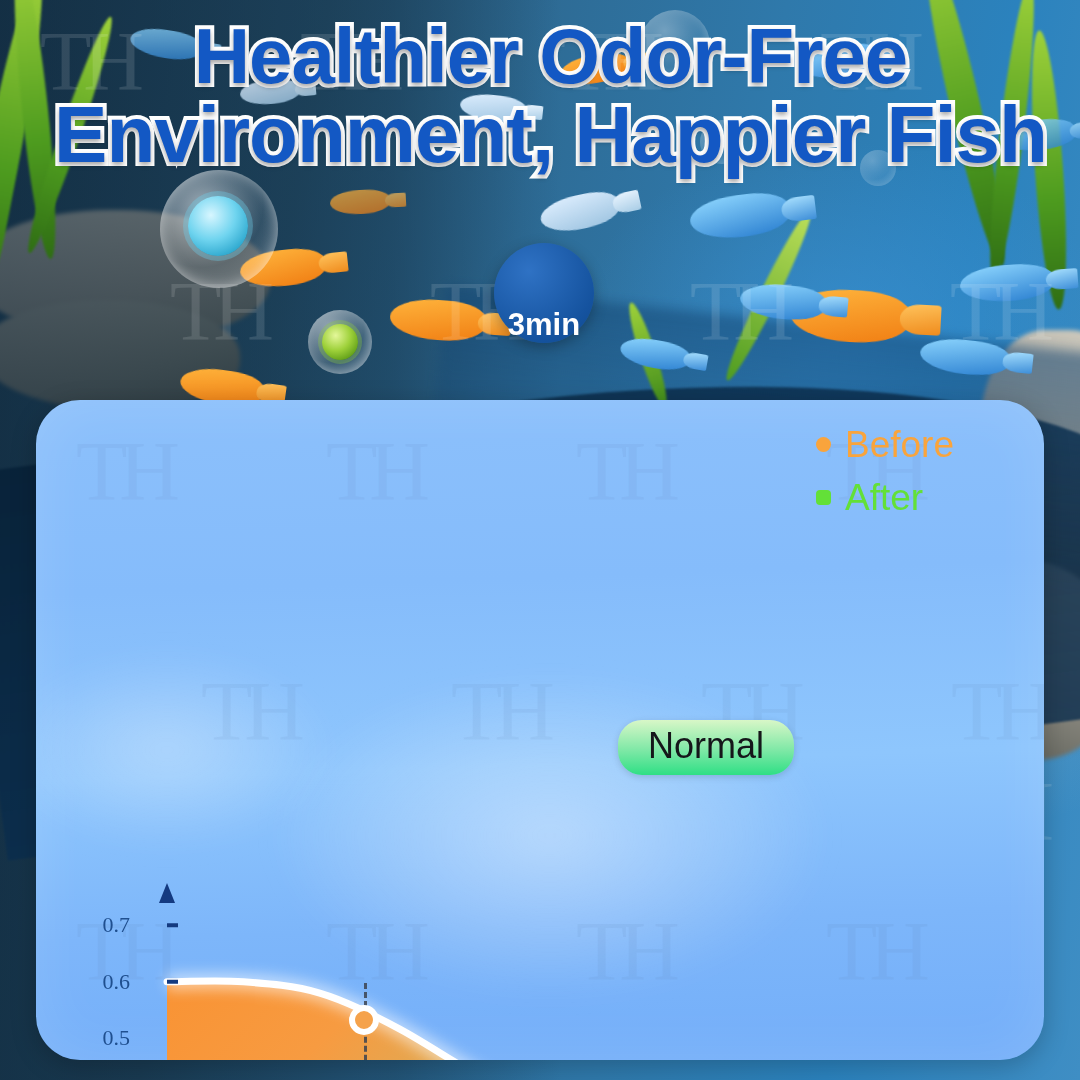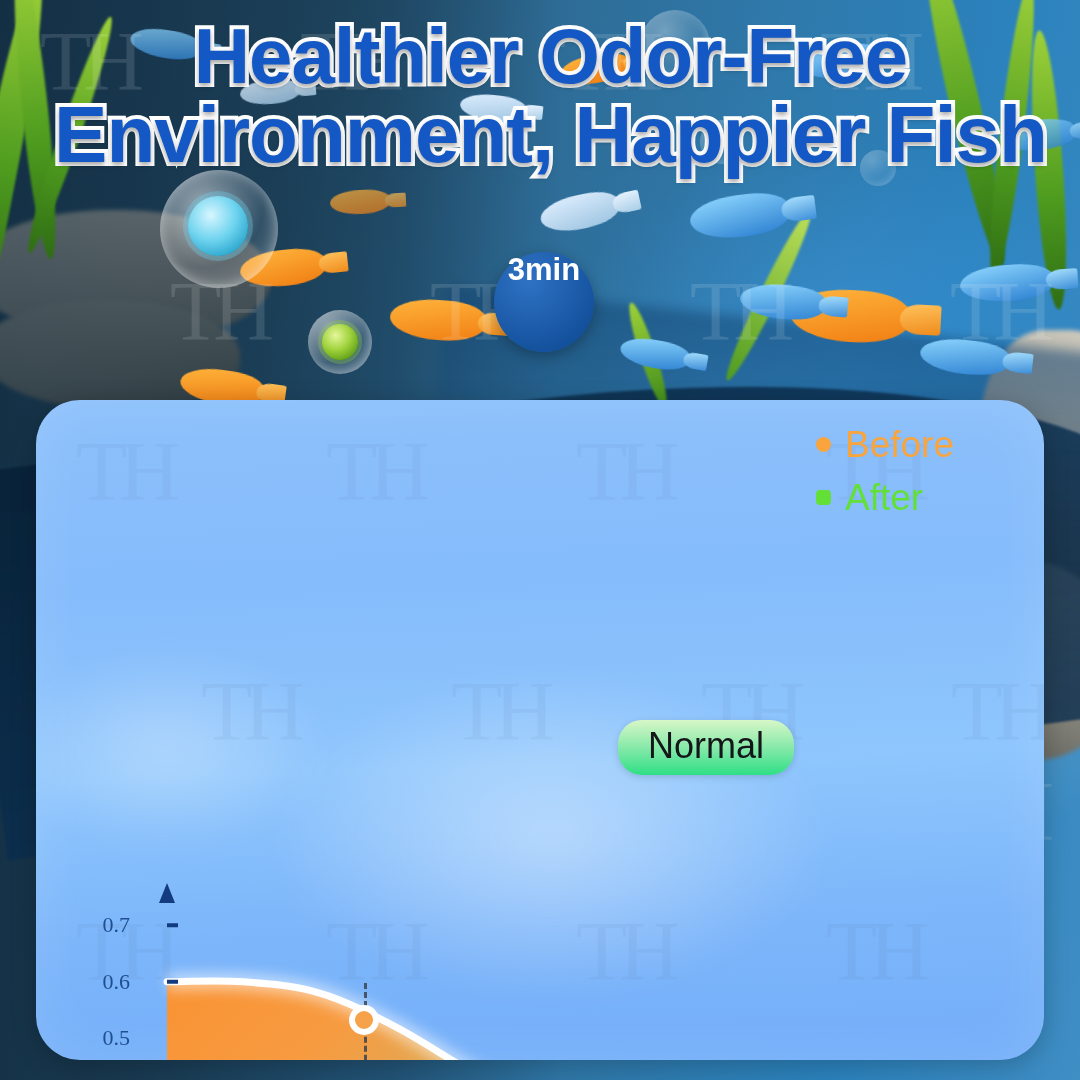--- a/index.html
+++ b/index.html
@@ -89,23 +89,23 @@
     letter-spacing:-1px;
     -webkit-text-stroke:8px #ffffff;
     paint-order:stroke fill;
     text-shadow:0 3px 5px rgba(0,0,0,.35);
     margin-left:21px;
   }
   .title .l2{display:block;font-size:80px;}
 
   
   .minbadge{
-    position:absolute;left:494px;top:252px;width:100px;height:100px;border-radius:50%;
+    position:absolute;left:494px;top:243px;width:100px;height:100px;border-radius:50%;
     background:radial-gradient(circle at 35% 28%,#2f72c4,#15539f 70%,#0f488f);
-    display:flex;align-items:flex-start;justify-content:center;
+    display:flex;align-items:flex-end;justify-content:center;
     color:#fff;font-size:31px;font-weight:700;
     box-shadow:0 4px 14px rgba(0,0,0,.28);
   }
 
   
   .card{
     position:absolute;left:36px;top:400px;width:1008px;height:660px;
     border-radius:44px;
     background:linear-gradient(178deg,#8cc0fb 0%,#85bcfb 28%,#8ec6fd 55%,#7db6fa 78%,#73aef9 100%);
     box-shadow:0 6px 26px rgba(0,0,0,.22), inset 0 0 60px rgba(255,255,255,.12);

